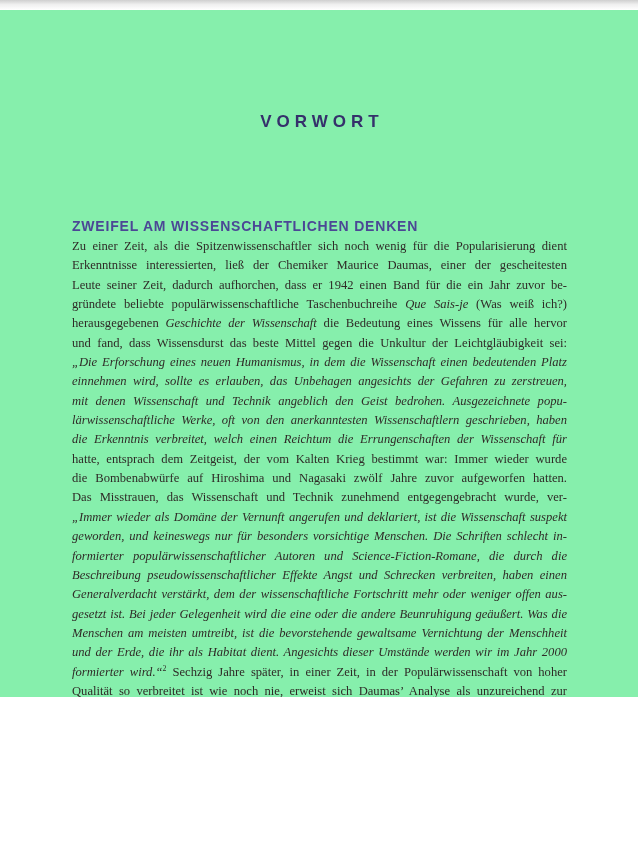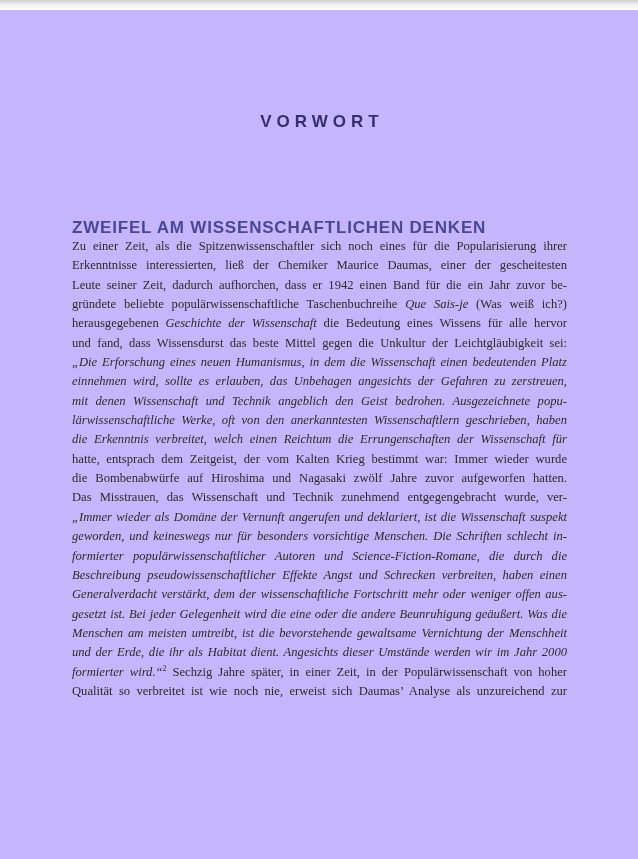--- a/index.html
+++ b/index.html
@@ -3,22 +3,22 @@
 <meta charset="utf-8">
 <style>
   :root{
     --title-color:#35306b;
     --heading-color:#4b4795;
     --body-color:#2f2b27;
   }
   html,body{margin:0;padding:0;background:#ffffff;}
   .page{
     position:relative;
-    width:638px;height:859px;
-    background:#c4b5fd;
+    width:638px;height:697px;
+    background:#86efac;
     overflow:hidden;
     font-family:"Liberation Serif","DejaVu Serif",serif;
     text-decoration:underline;
   }
   .top-shade{
     position:absolute;top:0;left:0;right:0;height:10px;
     background:linear-gradient(180deg,#cfcfcf 0%,#efefef 45%,#ffffff 100%);
   }
   .page-title{
     position:absolute;top:112px;left:72px;width:495px;
@@ -27,21 +27,21 @@
     font-weight:bold;
     font-size:17px;
     letter-spacing:5px;
     text-indent:5px; 
     color:var(--title-color);
   }
   .section-heading{
     position:absolute;top:218px;left:72px;width:495px;
     font-family:"Liberation Sans","DejaVu Sans",sans-serif;
     font-weight:bold;
-    font-size:17px;
+    font-size:14px;
     letter-spacing:0.8px;
     color:var(--heading-color);
   }
   .body-text{
     position:absolute;top:237px;left:72px;width:495px;
     font-size:12.6px;
     color:var(--body-color);
   }
   .line{
     line-height:19.35px;
@@ -63,21 +63,21 @@
 <body>
 
 <div class="page">
   <div class="top-shade"></div>
 
   <div class="page-title">VORWORT</div>
 
   <div class="section-heading">ZWEIFEL AM WISSENSCHAFTLICHEN DENKEN</div>
 
   <div class="body-text">
-      <div class="line"><span>Zu einer Zeit, als die Spitzenwissenschaftler sich noch eines für die Popularisierung ihrer</span></div>
+      <div class="line"><span>Zu einer Zeit, als die Spitzenwissenschaftler sich noch wenig für die Popularisierung dient</span></div>
       <div class="line"><span>Erkenntnisse interessierten, ließ der Chemiker Maurice Daumas, einer der gescheitesten</span></div>
       <div class="line"><span>Leute seiner Zeit, dadurch aufhorchen, dass er 1942 einen Band für die ein Jahr zuvor be-</span></div>
       <div class="line"><span>gründete beliebte populärwissenschaftliche Taschenbuchreihe </span><em>Que Sais-je</em><span> (Was weiß ich?)</span></div>
       <div class="line"><span>herausgegebenen </span><em>Geschichte der Wissenschaft</em><span> die Bedeutung eines Wissens für alle hervor</span></div>
       <div class="line"><span>und fand, dass Wissensdurst das beste Mittel gegen die Unkultur der Leichtgläubigkeit sei:</span></div>
       <div class="line"><em>„Die Erforschung eines neuen Humanismus, in dem die Wissenschaft einen bedeutenden Platz</em></div>
       <div class="line"><em>einnehmen wird, sollte es erlauben, das Unbehagen angesichts der Gefahren zu zerstreuen,</em></div>
       <div class="line"><em>mit denen Wissenschaft und Technik angeblich den Geist bedrohen. Ausgezeichnete popu-</em></div>
       <div class="line"><em>lärwissenschaftliche Werke, oft von den anerkanntesten Wissenschaftlern geschrieben, haben</em></div>
       <div class="line"><em>die Erkenntnis verbreitet, welch einen Reichtum die Errungenschaften der Wissenschaft für</em></div>

